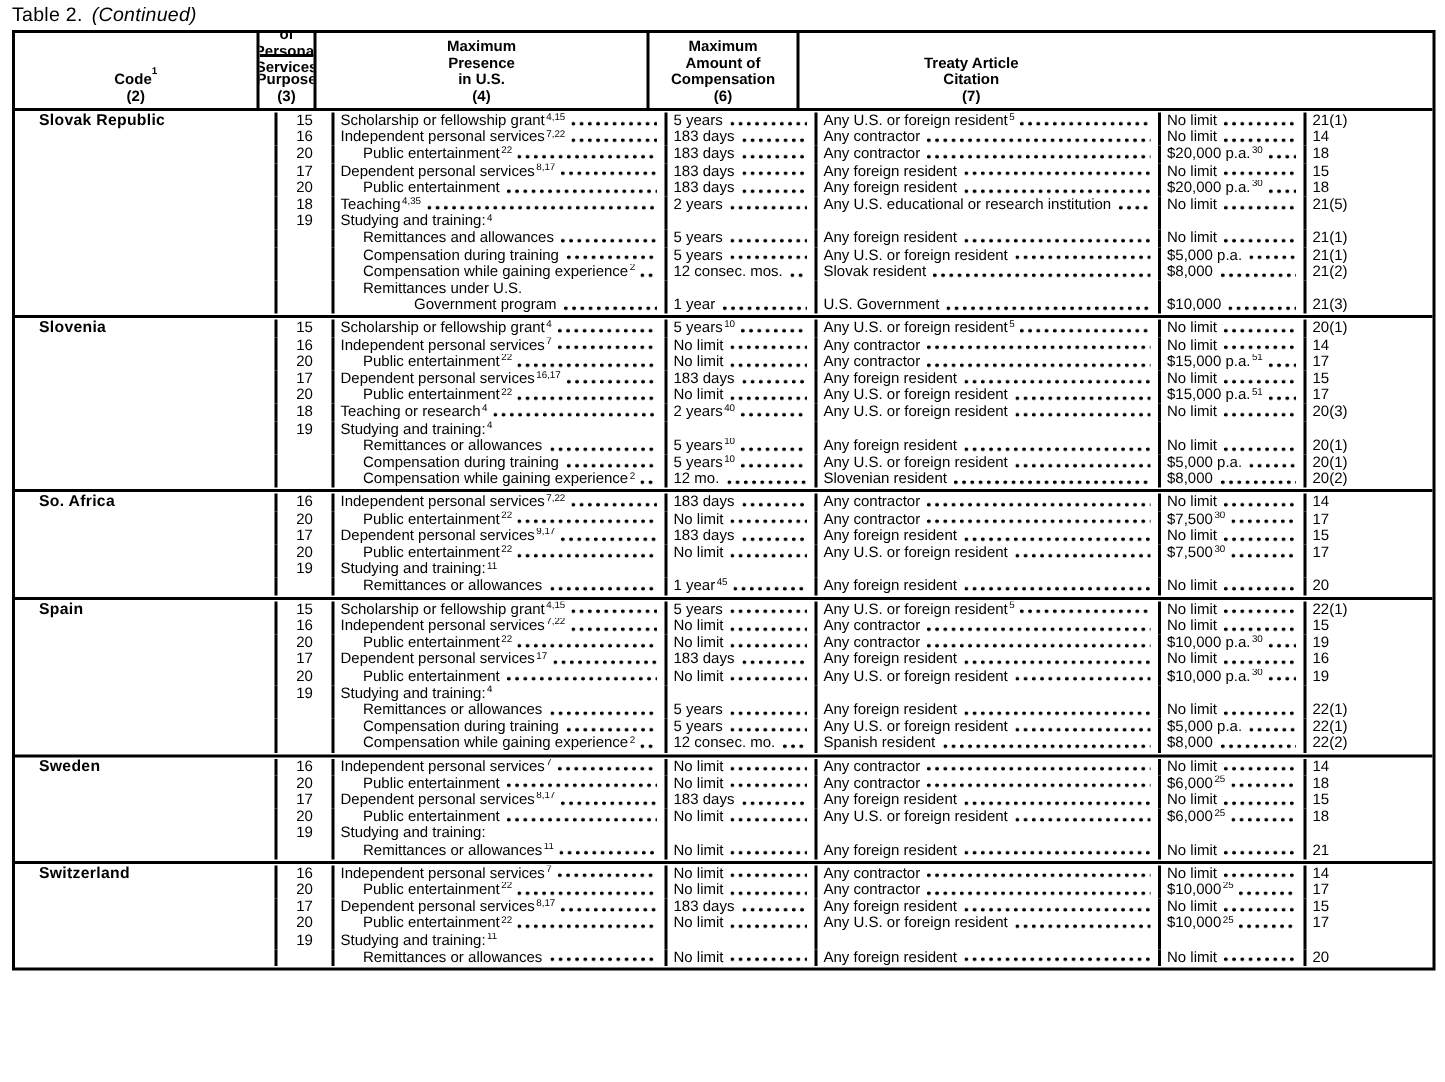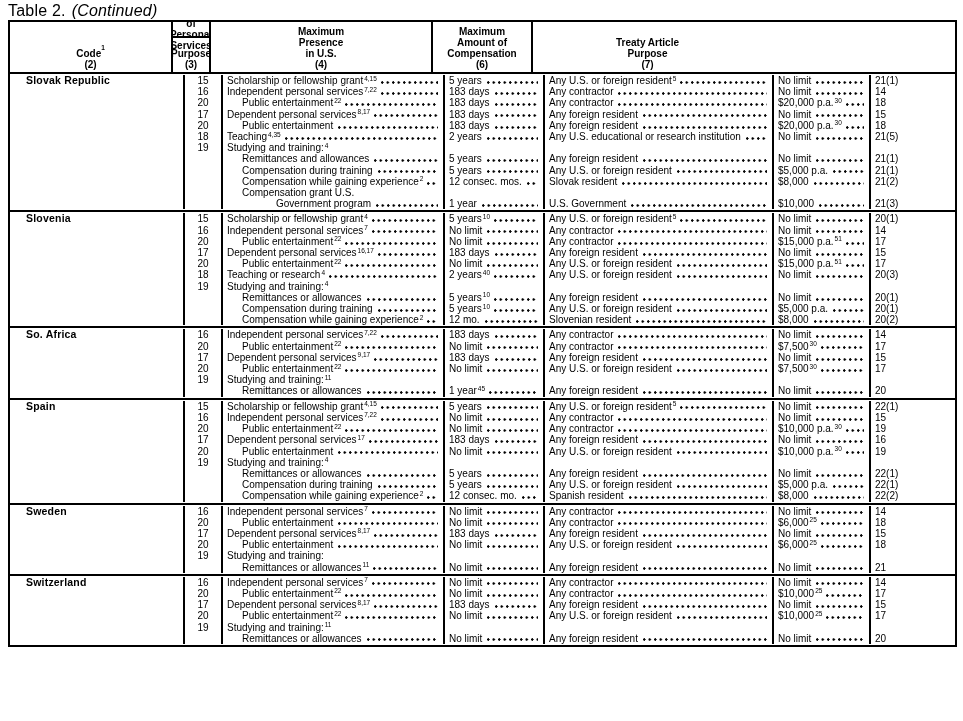--- a/index.html
+++ b/index.html
@@ -6,21 +6,21 @@
   html,body { background:#ffffff; }
   body {
     width: 963px; height: 721px;
     font-family: "Liberation Sans", sans-serif;
     color: #000;
     position: relative;
     overflow: hidden;
   }
   .page-title {
     position: absolute; left: 8px; top: 2px;
-    font-size: 16px; letter-spacing: 0.2px;
+    font-size: 13px; letter-spacing: 0.2px;
   }
   .page-title .cont { font-style: italic; margin-left: 6px; }
 
   .tbl {
     position: absolute; left: 8px; top: 20px;
     width: 949px;
     border: 2px solid #000;
     background: #fff;
   }
   .hrow, .tline {
@@ -91,21 +91,21 @@
       <div>(4)</div>
     </div>
     <div class="hc">
       <div class="hlabel">Maximum
 Amount of
 Compensation</div>
       <div>(6)</div>
     </div>
     <div class="hc">
       <div class="hlabel">Treaty Article
-Purpose</div>
+Citation</div>
       <div>(7)</div>
     </div>
   </div>
   <div id="blocks">
       <div class="block">
         <div class="tline">
           <div class="c col-country"><span class="cname">Slovak Republic</span></div>
           <div class="c col-code"><span>15</span></div>
           <div class="c col-purpose ind0">
             <span class="cw">
@@ -428,21 +428,21 @@
               <span class="leader"></span>
             </span>
           </div>
           <div class="c col-cit"><span>21(2)</span></div>
         </div>
         <div class="tline">
           <div class="c col-country"></div>
           <div class="c col-code"><span></span></div>
           <div class="c col-purpose ind1">
             <span class="cw">
-              <span class="txt">Compensation grant U.S.</span>
+              <span class="txt">Remittances under U.S.</span>
               <sup class="fn"></sup>
             </span>
           </div>
           <div class="c col-presence">
             <span class="cw">
               <span class="txt"></span>
               <sup class="fn"></sup>
             </span>
           </div>
           <div class="c col-employer">

